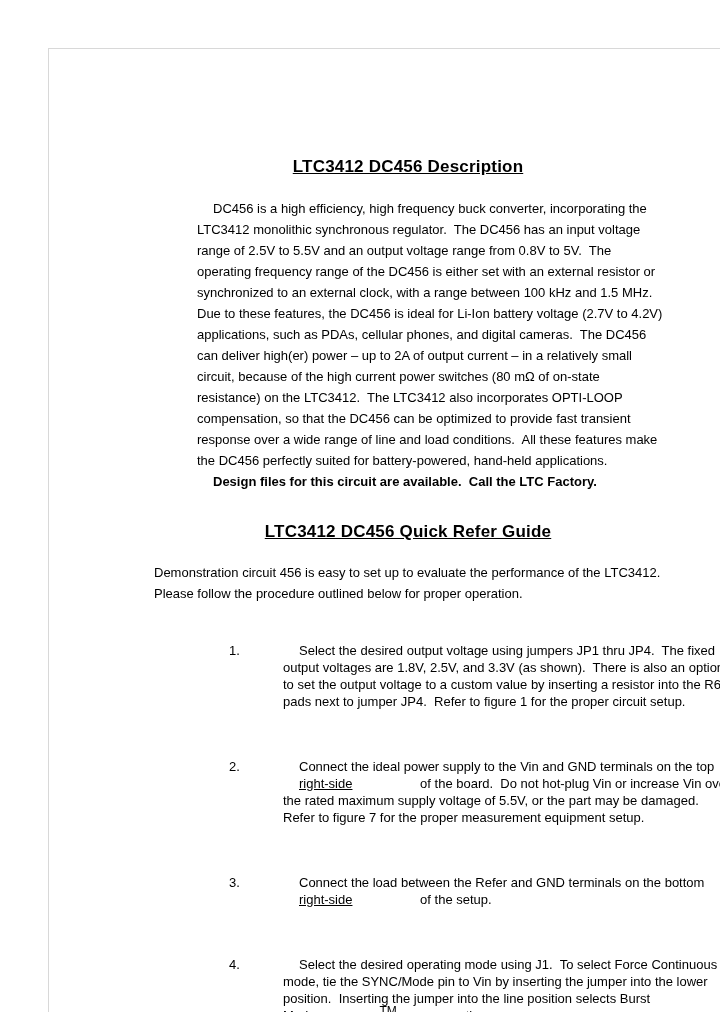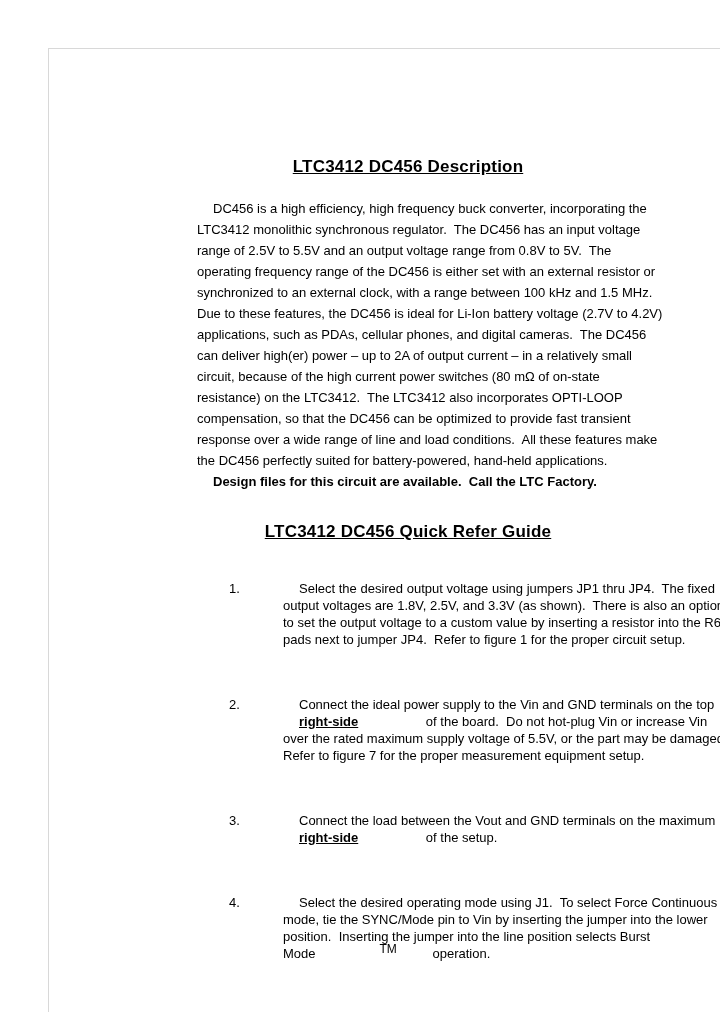--- a/index.html
+++ b/index.html
@@ -48,54 +48,55 @@
     width: 22px;
     font-size: 13px;
     line-height: 17px;
   }
   .step-text {
     width: 448px;
     font-size: 13px;
     line-height: 17px;
     white-space: pre-wrap;
   }
-  .ul-seg { text-decoration: underline; font-weight: bold; }
+  .ul-seg { text-decoration: underline; }
   .sup-seg {
     vertical-align: super;
     font-size: 12px;
     line-height: 0;
   }
 </style>
 </head>
 <body>
 
 <div class="page">
 
   <h1 class="heading">LTC3412 DC456 Description</h1>
 
   <p class="para desc-body"><span>DC456 is a high efficiency, high frequency buck converter, incorporating the LTC3412 monolithic synchronous regulator.  The DC456 has an input voltage range of 2.5V to 5.5V and an output voltage range from 0.8V to 5V.  The operating frequency range of the DC456 is either set with an external resistor or synchronized to an external clock, with a range between 100 kHz and 1.5 MHz.  Due to these features, the DC456 is ideal for Li-Ion battery voltage (2.7V to 4.2V) applications, such as PDAs, cellular phones, and digital cameras.  The DC456 can deliver high(er) power – up to 2A of output current – in a relatively small circuit, because of the high current power switches (80 mΩ of on-state resistance) on the LTC3412.  The LTC3412 also incorporates OPTI-LOOP compensation, so that the DC456 can be optimized to provide fast transient response over a wide range of line and load conditions.  All these features make the DC456 perfectly suited for battery-powered, hand-held applications.  </span><span class="bold">Design files for this circuit are available.  Call the LTC Factory.</span></p>
 
   <h2 class="heading qs-title">LTC3412 DC456 Quick Refer Guide</h2>
 
+  <p class="para intro">Demonstration circuit 456 is easy to set up to evaluate the performance of the LTC3412. Please follow the procedure outlined below for proper operation.</p>
 
   <ol class="steps">
 
     <li class="step">
       <span class="step-num">1.</span>
       <p class="step-text"><span>Select the desired output voltage using jumpers JP1 thru JP4.  The fixed output voltages are 1.8V, 2.5V, and 3.3V (as shown).  There is also an option to set the output voltage to a custom value by inserting a resistor into the R6 pads next to jumper JP4.  Refer to figure 1 for the proper circuit setup.</span><span class="ul-seg"></span><span class="sup-seg"></span><span></span></p>
     </li>
 
     <li class="step">
       <span class="step-num">2.</span>
       <p class="step-text"><span>Connect the ideal power supply to the Vin and GND terminals on the top </span><span class="ul-seg">right-side</span><span class="sup-seg"></span><span> of the board.  Do not hot-plug Vin or increase Vin over the rated maximum supply voltage of 5.5V, or the part may be damaged.  Refer to figure 7 for the proper measurement equipment setup.</span></p>
     </li>
 
     <li class="step">
       <span class="step-num">3.</span>
-      <p class="step-text"><span>Connect the load between the Vout and GND terminals on the maximum </span><span class="ul-seg">right-side</span><span class="sup-seg"></span><span> of the setup.</span></p>
+      <p class="step-text"><span>Connect the load between the Refer and GND terminals on the bottom </span><span class="ul-seg">right-side</span><span class="sup-seg"></span><span> of the setup.</span></p>
     </li>
 
     <li class="step">
       <span class="step-num">4.</span>
       <p class="step-text"><span>Select the desired operating mode using J1.  To select Force Continuous mode, tie the SYNC/Mode pin to Vin by inserting the jumper into the lower position.  Inserting the jumper into the line position selects Burst Mode</span><span class="ul-seg"></span><span class="sup-seg">TM</span><span> operation.</span></p>
     </li>
 
     <li class="step">
       <span class="step-num">5.</span>
     </li>

